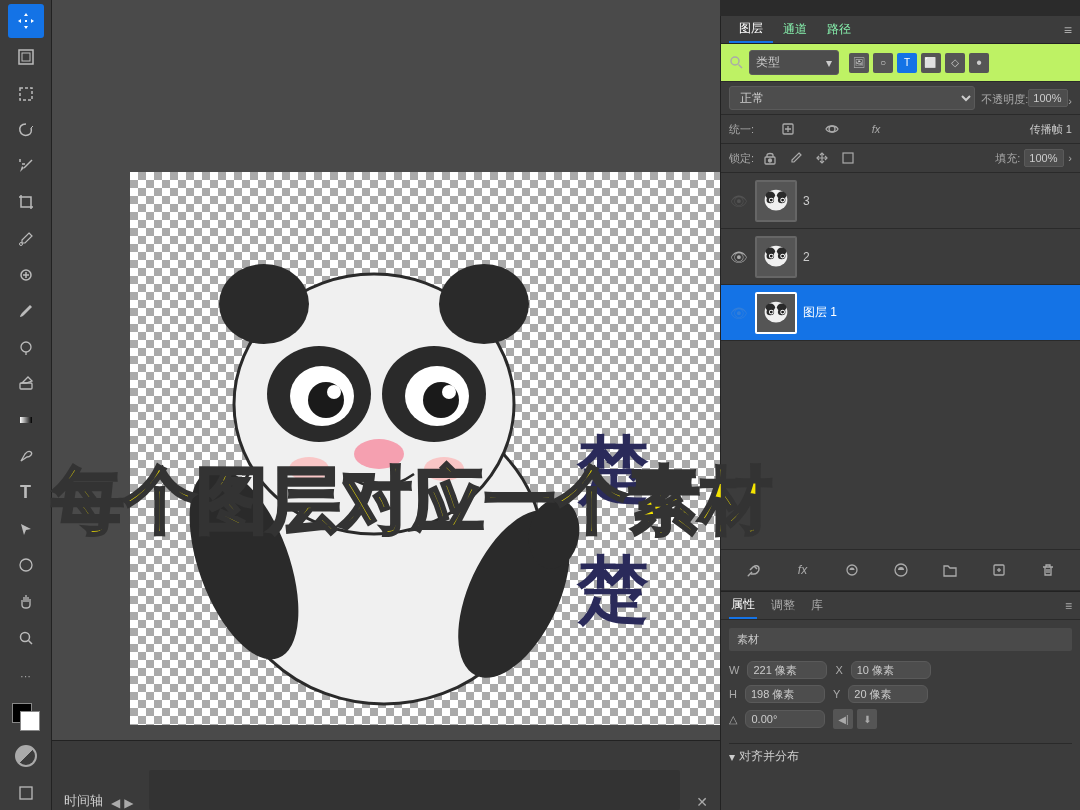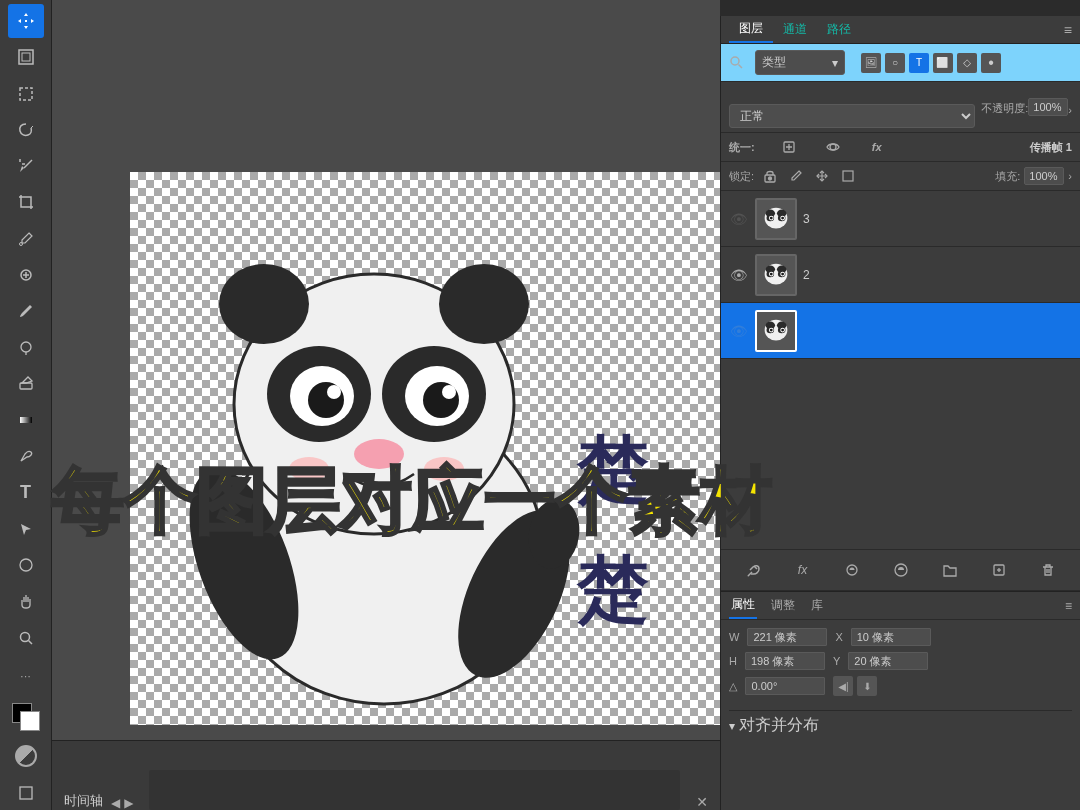--- a/index.html
+++ b/index.html
@@ -109,38 +109,38 @@
       background: #3c3c3c;
       border-bottom: 1px solid #222;
       padding: 0 8px;
       height: 28px;
       align-items: center;
     }
     .panel-tab {
       padding: 4px 10px;
       cursor: pointer;
       font-size: 12px;
-      color: #14b8a6;
+      color: #86efac;
     }
     .panel-tab.active { color: #fff; border-bottom: 2px solid #1473e6; }
 
     
     #layers-panel {
       flex: 1;
       display: flex;
       flex-direction: column;
     }
 
     
     #filter-row {
       display: flex;
       align-items: center;
       padding: 6px 8px;
-      gap: 12px;
-      background: #7dd3fc;
+      gap: 6px;
+      background: #bef264;
       border-bottom: 1px solid #2a2a2a;
     }
     #filter-dropdown {
       background: #4d4d4d;
       border: 1px solid #5a5a5a;
       color: #ccc;
       padding: 3px 6px;
       font-size: 12px;
       border-radius: 3px;
       display: flex;
@@ -168,21 +168,20 @@
       border-bottom: 1px solid #2a2a2a;
     }
     .blend-select {
       background: #4d4d4d;
       border: 1px solid #5a5a5a;
       color: #ccc;
       padding: 3px 6px;
       font-size: 12px;
       border-radius: 3px;
       flex: 1;
-      margin-top: 18px;
     }
     .opacity-row {
       display: flex; align-items: flex-end; gap: 0;
       color: #aaa; font-size: 11px;
     }
     .opacity-val {
       background: #4d4d4d;
       border: 1px solid #5a5a5a;
       color: #ccc;
       padding: 2px 4px;
@@ -192,21 +191,21 @@
     }
 
     
     #unify-row {
       display: flex;
       align-items: center;
       padding: 4px 8px;
       gap: 24px;
       background: #3c3c3c;
       border-bottom: 1px solid #2a2a2a;
-      font-size: 11px; color: #aaa; font-weight: bold;
+      font-size: 11px; color: #aaa;
     }
     .unify-icon {
       width: 20px; height: 20px;
       display: flex; align-items: center; justify-content: center;
       cursor: pointer; color: #aaa; font-size: 13px;
     }
     .broadcast-label { margin-left: auto; color: #ccc; font-size: 11px; }
 
     
     #lock-row {
@@ -319,21 +318,21 @@
       align-items: center;
       gap: 8px;
       font-size: 11px;
       color: #aaa;
     }
     .prop-field {
       background: #4d4d4d;
       border: 1px solid #5a5a5a;
       color: #ccc;
       padding: 2px 5px;
-      border-radius: 1px;
+      border-radius: 6px;
       width: 80px;
       font-size: 11px;
     }
 
     
     #timeline {
       position: absolute;
       left: 52px; top: 740px;
       width: 668px;
       height: 70px;
@@ -701,20 +700,21 @@
             <ellipse cx="13" cy="13" rx="5" ry="4" fill="#2a2a2a"></ellipse>
             <ellipse cx="25" cy="13" rx="5" ry="4" fill="#2a2a2a"></ellipse>
             <ellipse cx="13" cy="18" rx="4" ry="3.5" fill="#2a2a2a"></ellipse>
             <ellipse cx="25" cy="18" rx="4" ry="3.5" fill="#2a2a2a"></ellipse>
             <circle cx="14" cy="18" r="2.5" fill="white"></circle>
             <circle cx="26" cy="18" r="2.5" fill="white"></circle>
             <circle cx="14" cy="18" r="1.5" fill="#1a1a1a"></circle>
             <circle cx="26" cy="18" r="1.5" fill="#1a1a1a"></circle>
           </svg>
         </div>
+        <span class="layer-name">图层 1</span>
       </div>
     </div>
 
     <div id="layer-actions">
       <div class="action-btn">
         <svg width="16" height="16" viewBox="0 0 16 16" fill="none" stroke="currentColor" stroke-width="1.5">
           <path d="M6 10 L3 13 C2 14, 2 14, 3 13 L6 10"></path>
           <path d="M4 8 L7 5 C9 3, 13 3, 13 7 C13 10, 10 12, 8 12 L5 12"></path>
           <path d="M8 4 L11 7"></path>
         </svg>
@@ -756,20 +756,21 @@
 
   <div id="props-panel">
     <div id="props-tabs">
       <div class="props-tab active">属性</div>
       <div class="props-tab">调整</div>
       <div class="props-tab">库</div>
       <div style="margin-left:auto;cursor:pointer;color:#aaa;">≡</div>
     </div>
     <div id="props-content">
 
+      <div style="background:#4a4a4a;padding:4px 8px;font-size:11px;color:#ccc;border-radius:2px;margin-bottom:4px;">素材</div>
 
       <div class="prop-row">
         <span>W</span>
         <input class="prop-field" type="text" value="221 像素" style="">
         <span>X</span>
         <input class="prop-field" type="text" value="10 像素" style="">
       </div>
 
       <div class="prop-row">
         <span>H</span>
@@ -783,21 +784,21 @@
         <input class="prop-field" type="text" value="0.00°" style="">
         <div style="display:flex;gap:4px;">
           <div style="width:20px;height:20px;background:#555;border-radius:2px;display:flex;align-items:center;justify-content:center;cursor:pointer;font-size:10px;">◀|</div>
           <div style="width:20px;height:20px;background:#555;border-radius:2px;display:flex;align-items:center;justify-content:center;cursor:pointer;font-size:10px;">⬇</div>
         </div>
       </div>
 
       <div style="margin-top:8px;padding:4px 0;border-top:1px solid #2a2a2a;">
         <div style="display:flex;align-items:center;gap:4px;">
           <span style="font-size:12px;color:#ccc;">▾</span>
-          <span style="font-size:16px;color:#ccc;">对齐并分布</span>
+          <span style="font-size:12px;color:#ccc;">对齐并分布</span>
         </div>
       </div>
     </div>
   </div>
 </div>
 
 <div id="timeline">
   <span id="timeline-title">时间轴</span>
   <div id="timeline-arrows">
     <div class="tl-arrow">◀</div>

